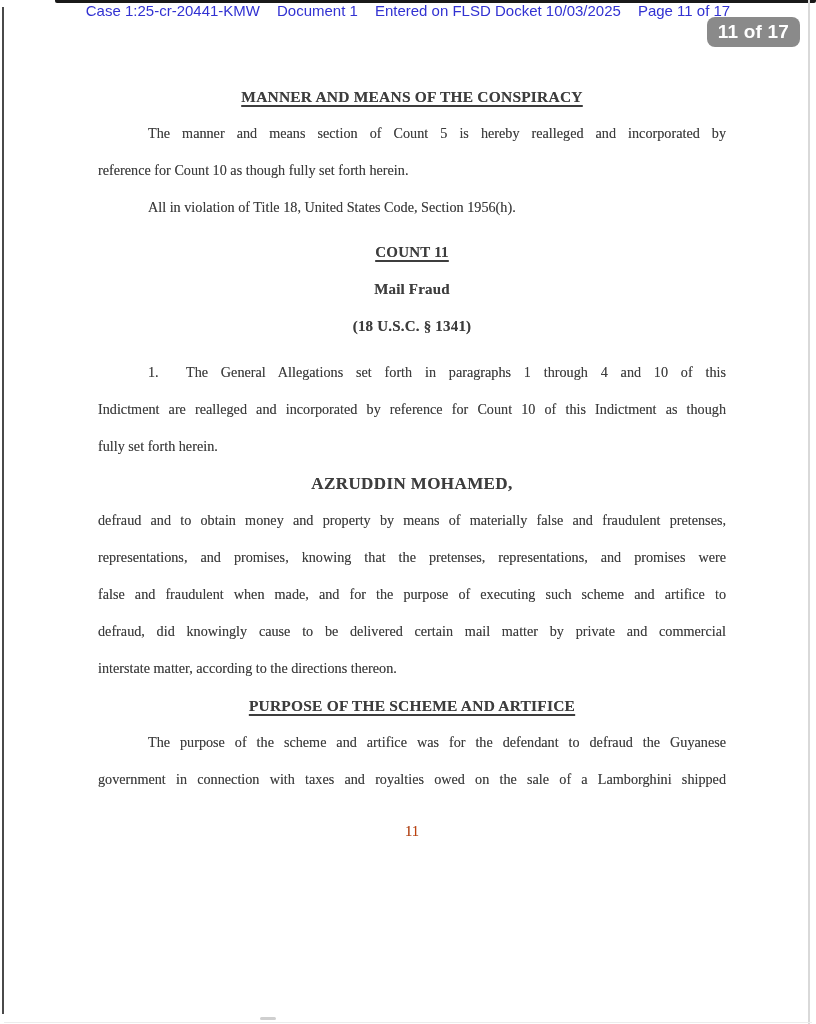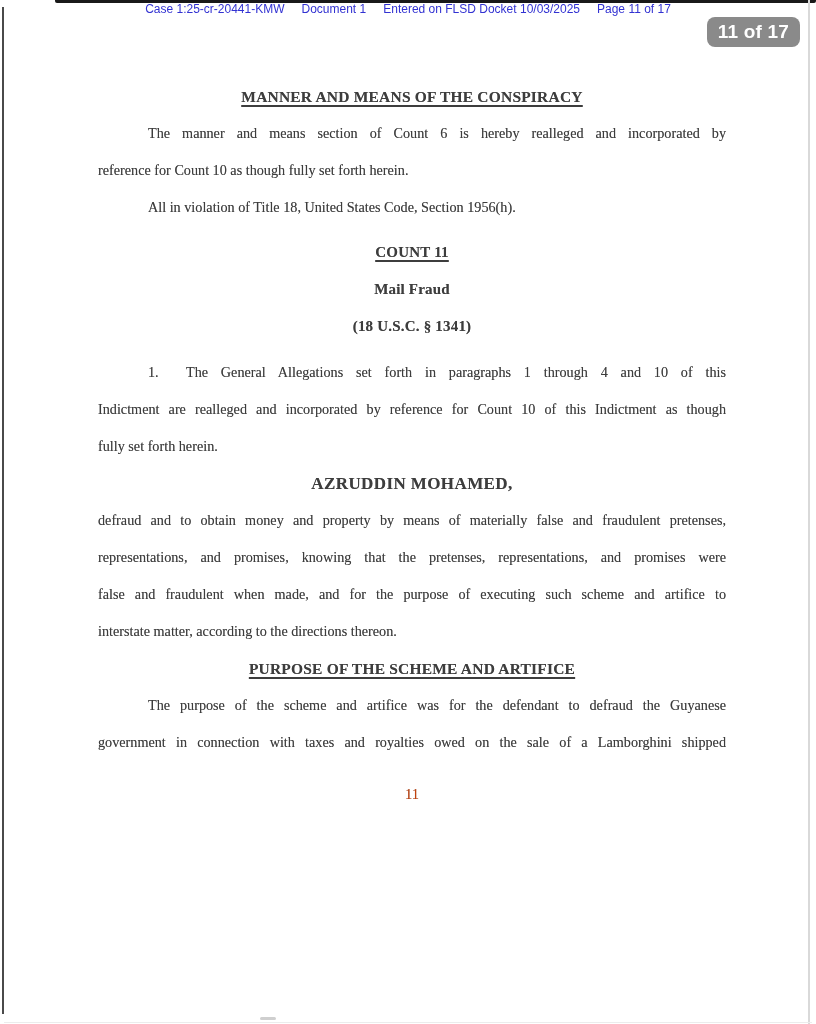--- a/index.html
+++ b/index.html
@@ -30,21 +30,21 @@
   }
   .scan-smudge {
     position: absolute; bottom: 4px; left: 260px; width: 16px; height: 3px;
     background: #cfcfcf; border-radius: 2px;
   }
   
   .stamp {
     position: absolute; top: 2px; left: 0; right: 0;
     display: flex; justify-content: center; gap: 17px;
     font-family: "Liberation Sans", sans-serif;
-    font-size: 12px; font-weight: 400;
+    font-size: 15px; font-weight: 400;
     white-space: nowrap;
   }
   
   .page-badge {
     position: absolute; top: 17px; right: 16px;
     background: #8a8a8a; color: #ffffff;
     font-family: "Liberation Sans", sans-serif;
     font-size: 19px; font-weight: 700;
     padding: 4px 11px; border-radius: 8px;
     letter-spacing: 0.2px;
@@ -108,21 +108,21 @@
 
   <div class="page-badge">11 of 17</div>
 
   <div class="doc">
 
     <div class="line heading center">
       <span class="ul">MANNER AND MEANS OF THE CONSPIRACY</span>
     </div>
 
     <div>
-      <div class="line jline indent">The manner and means section of Count 6 is hereby realleged and incorporated by</div>
+      <div class="line jline indent">The manner and means section of Count 5 is hereby realleged and incorporated by</div>
       <div class="line lline">reference for Count 10 as though fully set forth herein.</div>
     </div>
 
     <div class="line lline indent">All in violation of Title 18, United States Code, Section 1956(h).</div>
 
     <div class="count-block center">
       <div class="line count-title">
         <span class="ul">COUNT 11</span>
       </div>
       <div class="line">Mail Fraud</div>
@@ -137,20 +137,21 @@
       <div class="line lline">fully set forth herein.</div>
     </div>
 
 
     <div class="line defendant center">AZRUDDIN MOHAMED,</div>
 
     <div>
       <div class="line jline">defraud and to obtain money and property by means of materially false and fraudulent pretenses,</div>
       <div class="line jline">representations, and promises, knowing that the pretenses, representations, and promises were</div>
       <div class="line jline">false and fraudulent when made, and for the purpose of executing such scheme and artifice to</div>
+      <div class="line jline">defraud, did knowingly cause to be delivered certain mail matter by private and commercial</div>
       <div class="line lline">interstate matter, according to the directions thereon.</div>
     </div>
 
     <div class="line heading center">
       <span class="ul">PURPOSE OF THE SCHEME AND ARTIFICE</span>
     </div>
 
     <div>
       <div class="line jline indent">The purpose of the scheme and artifice was for the defendant to defraud the Guyanese</div>
       <div class="line jline">government in connection with taxes and royalties owed on the sale of a Lamborghini shipped</div>

